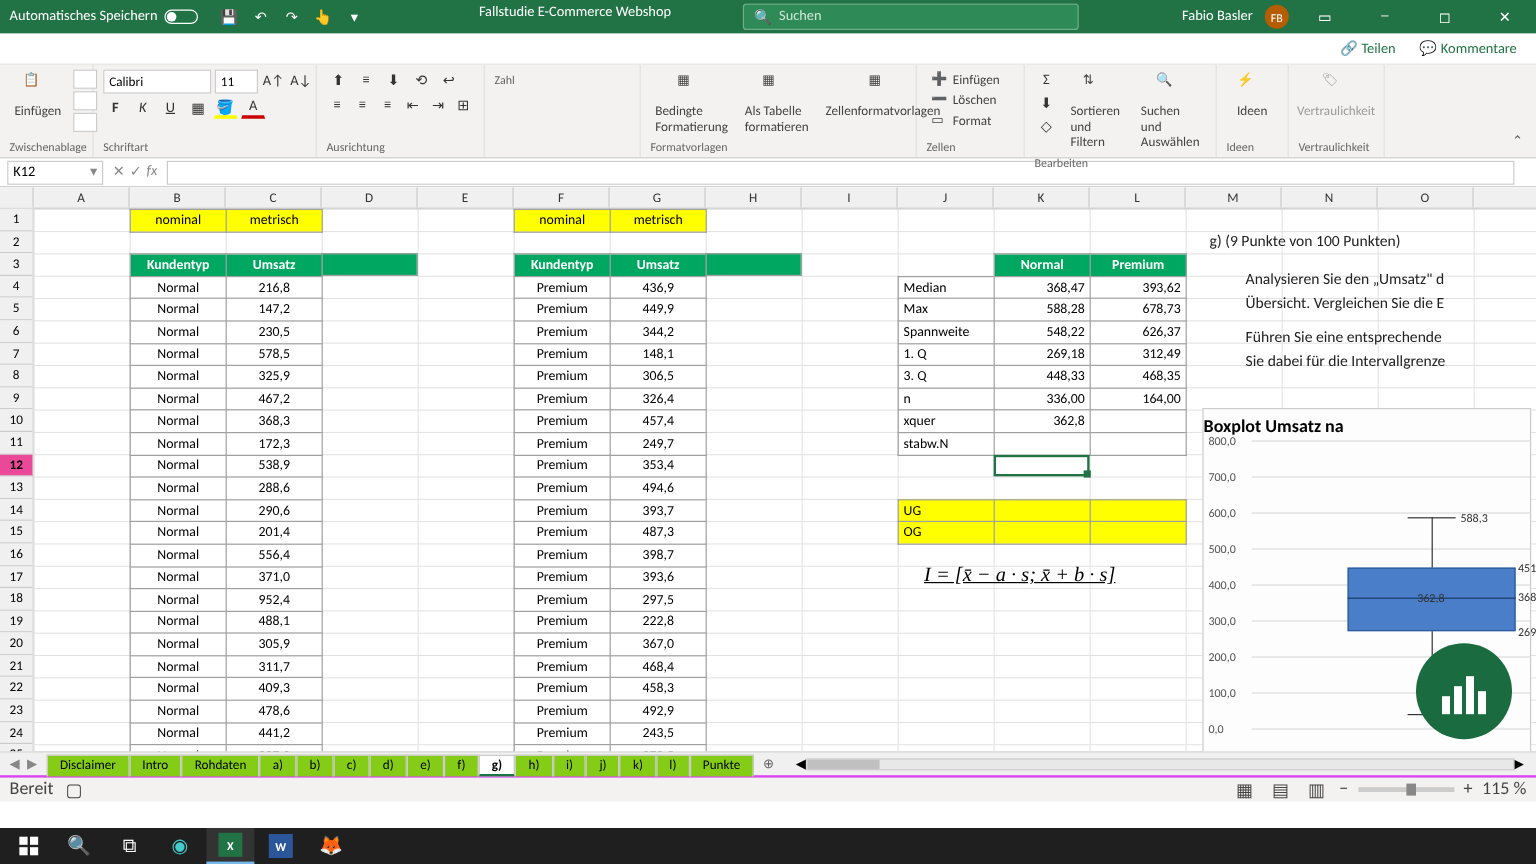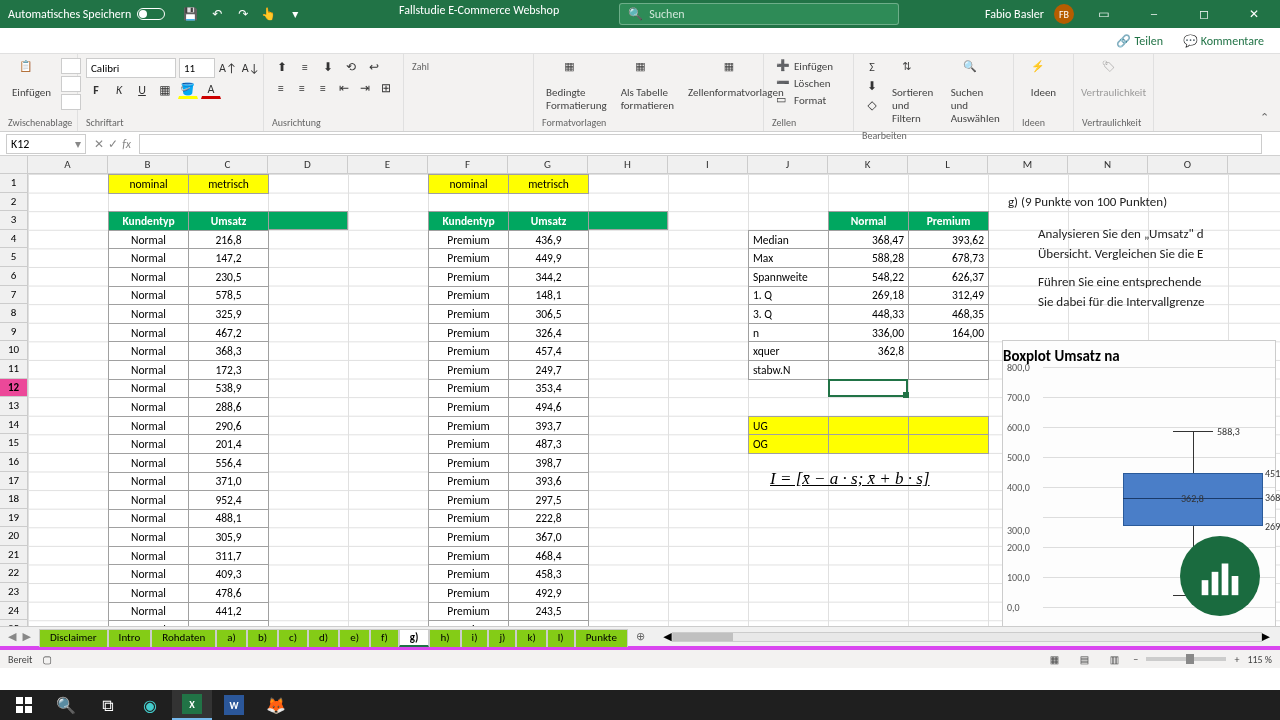--- a/index.html
+++ b/index.html
@@ -90,21 +90,21 @@
 .sheet-tabs { height: 20px; display: flex; align-items: center; border-top: 1px solid #ccc; font-size: 11px; background: #f0f0f0; }
 .stab-nav { padding: 0 8px; color: #888; display:flex; gap:6px; }
 .stab { padding: 1px 10px; border: 1px solid #ccc; border-bottom: none; background: #84cc16; margin-bottom: -1px; cursor: pointer; position: relative; bottom: -1px; }
 .stab.active { background: #fff; border-bottom: 2px solid #217346; font-weight:600; }
 .stab-add { padding: 0 8px; color: #666; cursor: pointer; }
 .hscroll { flex:1; margin: 0 10px; height:14px; display:flex; align-items:center;}
 .hscroll .track{ flex:1; height:10px; background:#e8e8e8; border:1px solid #ccc; position:relative;}
 .hscroll .thumb{ position:absolute; left:0; width:60px; height:100%; background:#c0c0c0;}
 
 
-.statusbar { height: 22px; background: #f3f2f1; border-top: 4px solid #d946ef; display: flex; align-items: center; font-size: 10px; padding: 0 8px; color: #444; }
+.statusbar { height: 22px; background: #f3f2f1; border-top: 2px solid #d946ef; display: flex; align-items: center; font-size: 15px; padding: 0 8px; color: #444; }
 .statusbar .right { margin-left: auto; display: flex; align-items: center; gap: 8px; }
 .view-btn { width: 22px; height: 18px; border: 1px solid transparent; display:flex; align-items:center; justify-content:center; cursor:pointer; }
 .zoom-slider { width: 80px; height: 4px; background: #ccc; position: relative; }
 .zoom-slider .zthumb { position: absolute; top: -3px; left: 40px; width: 8px; height: 10px; background: #888; }
 
 
 .taskbar { position: absolute; bottom: 0; left: 0; right: 0; height: 30px; background: #1f1f1f; display: flex; align-items: center; gap: 2px; padding: 0 4px; }
 .tb-btn { width: 40px; height: 30px; display: flex; align-items: center; justify-content: center; cursor: pointer; }
 .tb-btn.active { border-bottom: 2px solid #76b9ed; background:#333; }
 </style>
@@ -635,21 +635,21 @@
       <div class="chart-box">
         <div class="chart-title">Boxplot Umsatz na</div>
         <div class="chart-plot" id="chartplot">
             <div class="ygrid" style="top: 240px;"></div>
             <div class="ytick" style="top: 240px;">0,0</div>
             <div class="ygrid" style="top: 210px;"></div>
             <div class="ytick" style="top: 210px;">100,0</div>
             <div class="ygrid" style="top: 180px;"></div>
             <div class="ytick" style="top: 180px;">200,0</div>
             <div class="ygrid" style="top: 150px;"></div>
-            <div class="ytick" style="top: 163px;">300,0</div>
+            <div class="ytick" style="top: 150px;">300,0</div>
             <div class="ygrid" style="top: 120px;"></div>
             <div class="ytick" style="top: 120px;">400,0</div>
             <div class="ygrid" style="top: 90px;"></div>
             <div class="ytick" style="top: 90px;">500,0</div>
             <div class="ygrid" style="top: 60px;"></div>
             <div class="ytick" style="top: 60px;">600,0</div>
             <div class="ygrid" style="top: 30px;"></div>
             <div class="ytick" style="top: 30px;">700,0</div>
             <div class="ygrid" style="top: 0px;"></div>
             <div class="ytick" style="top: 0px;">800,0</div>

